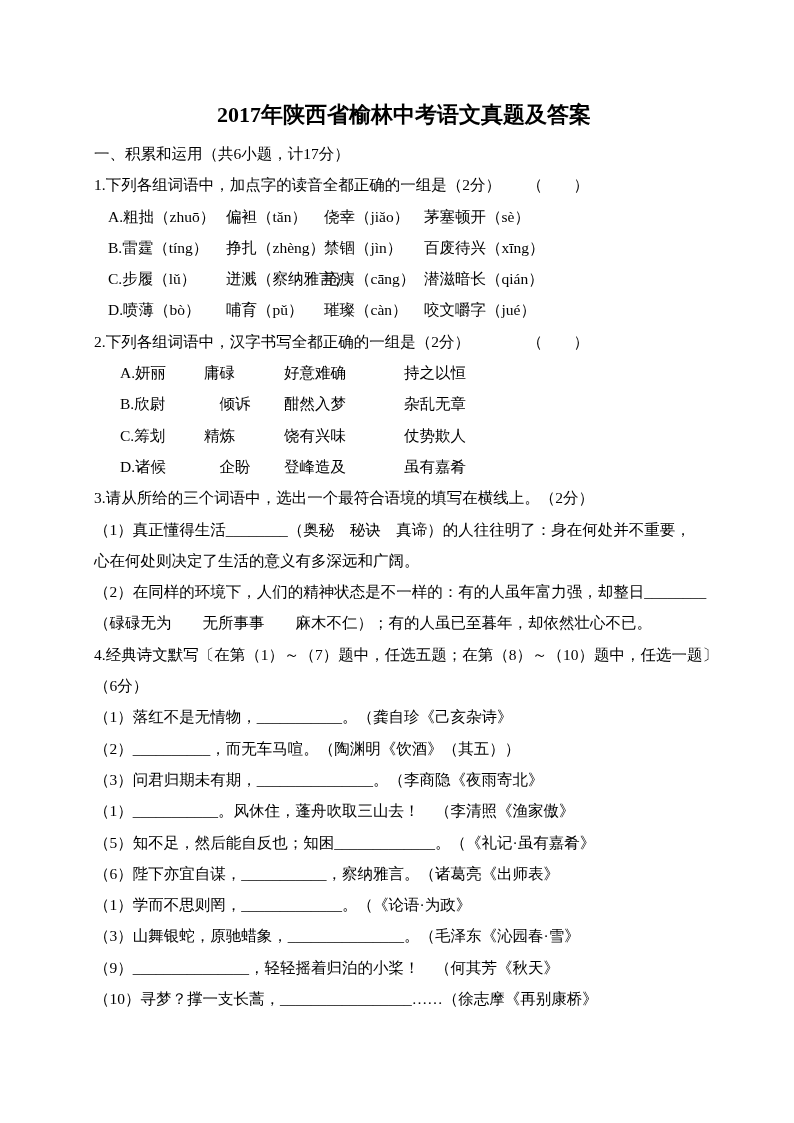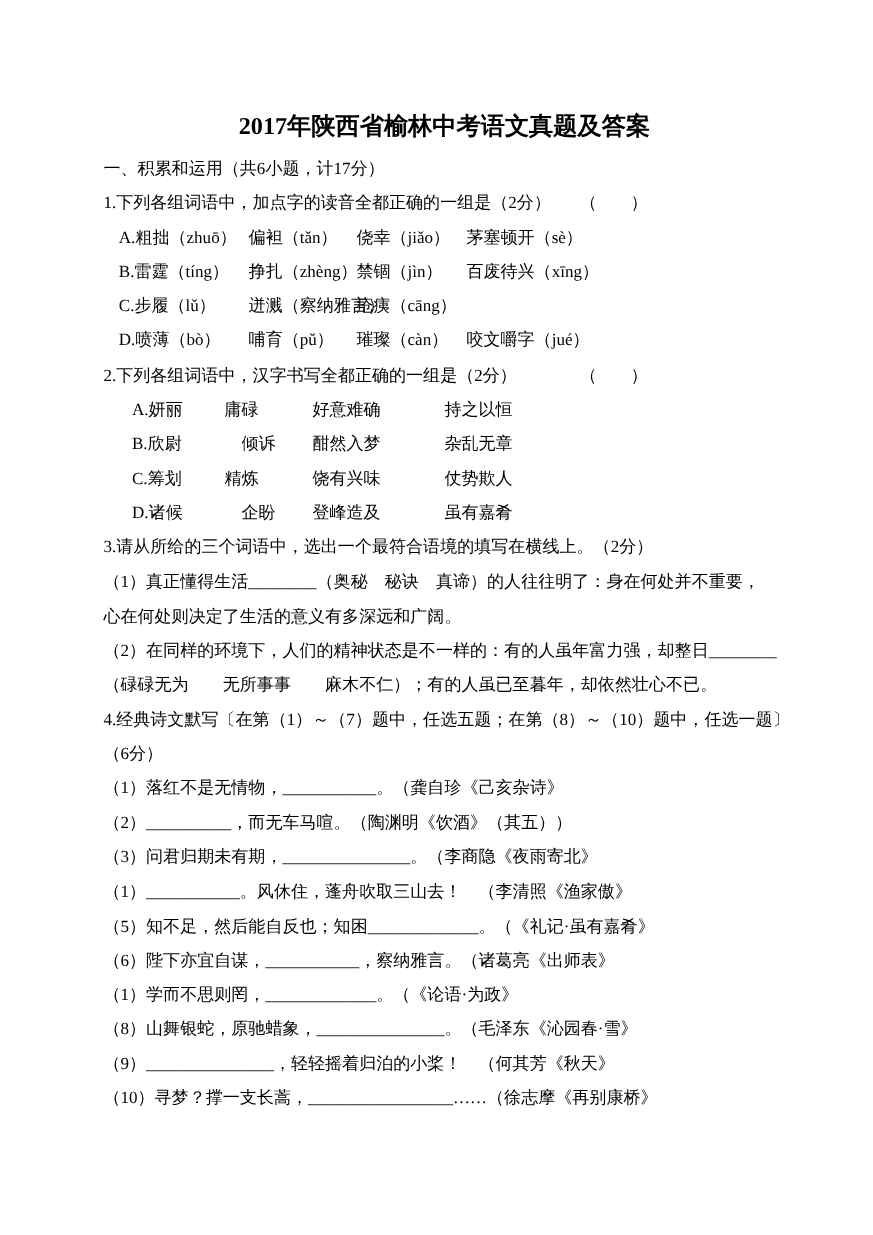--- a/index.html
+++ b/index.html
@@ -64,20 +64,21 @@
   <div class="option-grid q1-grid">
     <span>B.雷霆（tíng）</span>
     <span>挣扎（zhèng）</span>
     <span>禁锢（jìn）</span>
     <span>百废待兴（xīng）</span>
   </div>
   <div class="option-grid q1-grid">
     <span>C.步履（lǔ）</span>
     <span>迸溅（察纳雅言）</span>
     <span>疮痍（cāng）</span>
+    <span>潜滋暗长（qián）</span>
   </div>
   <div class="option-grid q1-grid">
     <span>D.喷薄（bò）</span>
     <span>哺育（pǔ）</span>
     <span>璀璨（càn）</span>
     <span>咬文嚼字（jué）</span>
   </div>
 
   <p class="line stem-line"><span>2.下列各组词语中，汉字书写全都正确的一组是（2分）</span><span class="answer-bracket">（　　）</span></p>
 
@@ -114,17 +115,17 @@
 
   <p class="line">4.经典诗文默写〔在第（1）～（7）题中，任选五题；在第（8）～（10）题中，任选一题〕</p>
   <p class="line">（6分）</p>
   <p class="line">（1）落红不是无情物，___________。（龚自珍《己亥杂诗》</p>
   <p class="line">（2）__________，而无车马喧。（陶渊明《饮酒》（其五））</p>
   <p class="line">（3）问君归期未有期，_______________。（李商隐《夜雨寄北》</p>
   <p class="line">（1）___________。风休住，蓬舟吹取三山去！　（李清照《渔家傲》</p>
   <p class="line">（5）知不足，然后能自反也；知困_____________。（《礼记·虽有嘉肴》</p>
   <p class="line">（6）陛下亦宜自谋，___________，察纳雅言。（诸葛亮《出师表》</p>
   <p class="line">（1）学而不思则罔，_____________。（《论语·为政》</p>
-  <p class="line">（8）山舞银蛇，原驰蜡象，_______________。（毛泽东《沁园春·雪》</p>
+  <p class="line">（3）山舞银蛇，原驰蜡象，_______________。（毛泽东《沁园春·雪》</p>
   <p class="line">（9）_______________，轻轻摇着归泊的小桨！　（何其芳《秋天》</p>
   <p class="line">（10）寻梦？撑一支长蒿，_________________……（徐志摩《再别康桥》</p>
 
 </div>
 
 </body></html>

